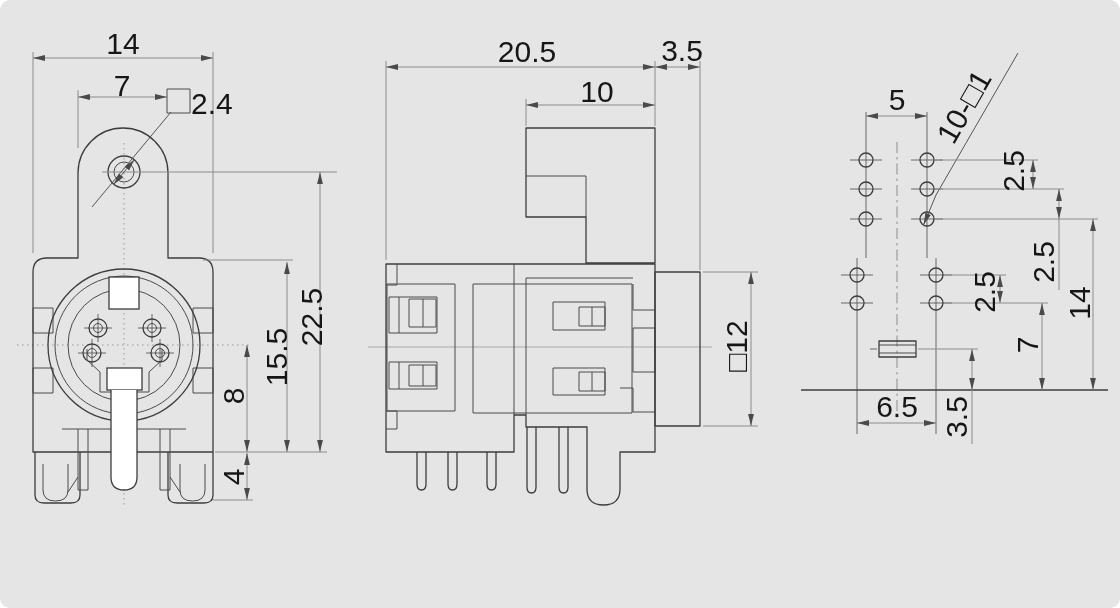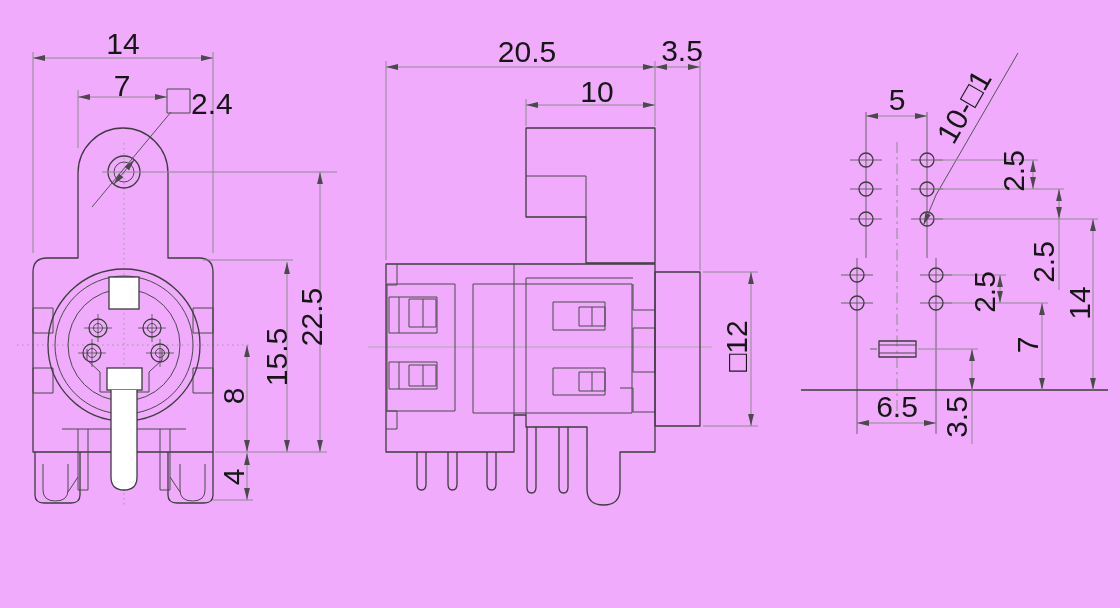--- a/index.html
+++ b/index.html
@@ -1,16 +1,16 @@
 <!DOCTYPE html>
 <html><head>
 <meta charset="utf-8">
 <style>
   html,body{margin:0;padding:0;background:#ffffff;}
-  .stage{position:relative;width:1120px;height:608px;background:#f0abfc;overflow:hidden;}
+  .stage{position:relative;width:1120px;height:608px;background:#e5e5e5;overflow:hidden;border-radius:10px;}
   svg{display:block;}
   .o  {fill:none;stroke:#3d3d3d;stroke-width:1.3;stroke-linejoin:round;stroke-linecap:butt;}
   .o1 {fill:none;stroke:#4a4a4a;stroke-width:1;stroke-linejoin:round;}
   .of {fill:#ffffff;stroke:#3d3d3d;stroke-width:1.3;}
   .wf {fill:#ffffff;stroke:none;}
   .t  {fill:none;stroke:#5a5a5a;stroke-width:0.9;}
   .d  {fill:none;stroke:#8c8c8c;stroke-width:1;}
   .dk {fill:none;stroke:#555555;stroke-width:1;}
   .cl {fill:none;stroke:#9a9a9a;stroke-width:1;stroke-dasharray:1.5 3.5;}
   .cl2{fill:none;stroke:#ababab;stroke-width:1;}

